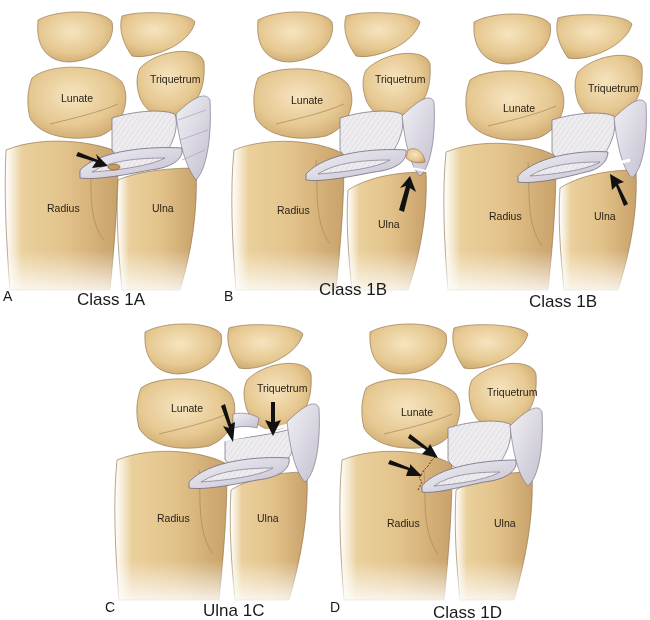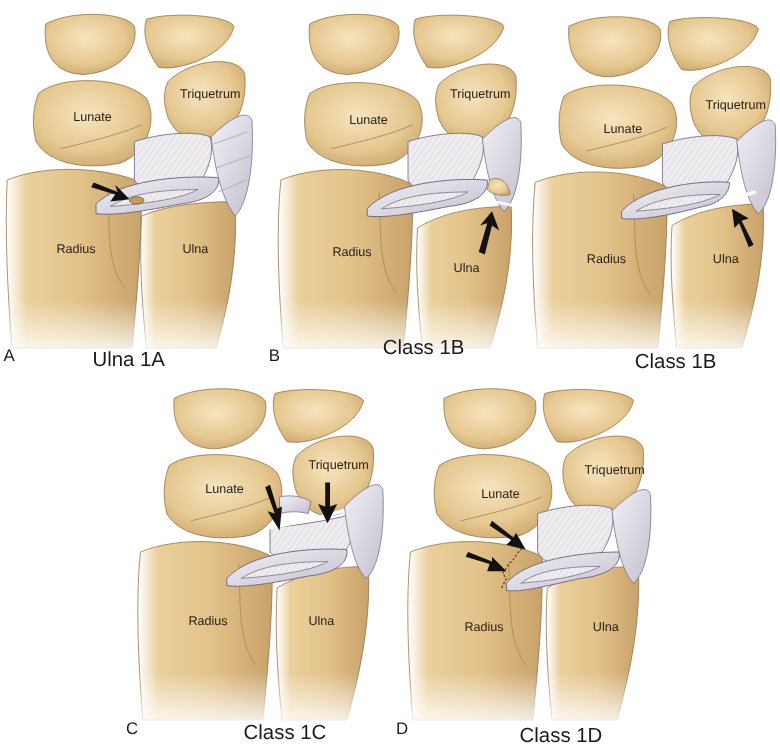--- a/index.html
+++ b/index.html
@@ -69,21 +69,21 @@
     <g>
       <path d="M78,152 L98,160 L96,154 L108,166 L92,168 L96,162 L76,156Z" fill="#111"></path>
     </g>
     <rect x="0" y="250" width="220" height="50" fill="url(#fadeB)"></rect>
   </svg>
   <span class="lbl" style="left:61px;top:92px;">Lunate</span>
   <span class="lbl" style="left:150px;top:73px;">Triquetrum</span>
   <span class="lbl" style="left:47px;top:202px;">Radius</span>
   <span class="lbl" style="left:152px;top:202px;">Ulna</span>
   <span class="letter" style="left:3px;top:288px;">A</span>
-  <span class="caption" style="left:77px;top:290px;">Ulna 1A</span>
+  <span class="caption" style="left:77px;top:290px;">Class 1A</span>
 </div>
 
 <div class="panel" style="left:220px;top:0;">
   <svg viewBox="0 0 220 300">
     <path d="M38,20 C60,8 105,10 112,22 C116,40 100,60 70,62 C50,62 35,50 38,20Z" fill="url(#boneG)" stroke="#8a6a40" stroke-width="0.6"></path>
     <path d="M126,16 C144,10 194,12 200,22 C194,45 154,60 136,56 C128,45 122,30 126,16Z" fill="url(#boneG)" stroke="#8a6a40" stroke-width="0.6"></path>
     <path d="M38,78 C56,64 112,66 128,84 C138,102 128,128 106,136 C76,142 46,136 36,118 C32,102 34,88 38,78Z" fill="url(#boneG)" stroke="#8a6a40" stroke-width="0.6"></path>
     <path d="M56,124 C81,118 106,112 124,104" fill="none" stroke="#9a7a50" stroke-width="0.6"></path>
     <path d="M146,70 C166,50 206,48 210,64 C212,92 202,110 182,118 C166,124 152,114 146,100 C142,88 142,78 146,70Z" fill="url(#boneG)" stroke="#8a6a40" stroke-width="0.6"></path>
     <path d="M14,150 C48,136 98,140 124,154 C124,178 124,212 116,290 L16,290 C12,240 10,190 14,150Z" fill="url(#shaftG)" stroke="#8a6a40" stroke-width="0.6"></path>
@@ -159,21 +159,21 @@
     <g>
       <path d="M166,92 L166,112 L160,110 L168,126 L176,110 L170,112 L170,92Z" fill="#111"></path>
     </g>
     <rect x="0" y="250" width="220" height="50" fill="url(#fadeB)"></rect>
   </svg>
   <span class="lbl" style="left:66px;top:92px;">Lunate</span>
   <span class="lbl" style="left:152px;top:72px;">Triquetrum</span>
   <span class="lbl" style="left:52px;top:202px;">Radius</span>
   <span class="lbl" style="left:152px;top:202px;">Ulna</span>
   <span class="letter" style="left:0px;top:289px;">C</span>
-  <span class="caption" style="left:98px;top:291px;">Class 1C</span>
+  <span class="caption" style="left:98px;top:291px;">Ulna 1C</span>
 </div>
 
 <div class="panel" style="left:330px;top:310px;width:230px;">
   <svg viewBox="0 0 220 300">
     <path d="M40,22 C62,10 108,12 116,24 C120,42 104,62 74,64 C54,64 38,52 40,22Z" fill="url(#boneG)" stroke="#8a6a40" stroke-width="0.6"></path>
     <path d="M124,18 C142,12 192,14 198,24 C192,47 152,62 134,58 C126,47 120,32 124,18Z" fill="url(#boneG)" stroke="#8a6a40" stroke-width="0.6"></path>
     <path d="M36,78 C54,64 110,66 126,84 C136,102 126,128 104,136 C74,142 44,136 34,118 C30,102 32,88 36,78Z" fill="url(#boneG)" stroke="#8a6a40" stroke-width="0.6"></path>
     <path d="M54,124 C79,118 104,112 122,104" fill="none" stroke="#9a7a50" stroke-width="0.6"></path>
     <path d="M142,70 C162,50 202,48 206,64 C208,92 198,110 178,118 C162,124 148,114 142,100 C138,88 138,78 142,70Z" fill="url(#boneG)" stroke="#8a6a40" stroke-width="0.6"></path>
     <path d="M12,150 C46,136 96,140 122,154 C122,178 122,212 114,290 L14,290 C10,240 8,190 12,150Z" fill="url(#shaftG)" stroke="#8a6a40" stroke-width="0.6"></path>

